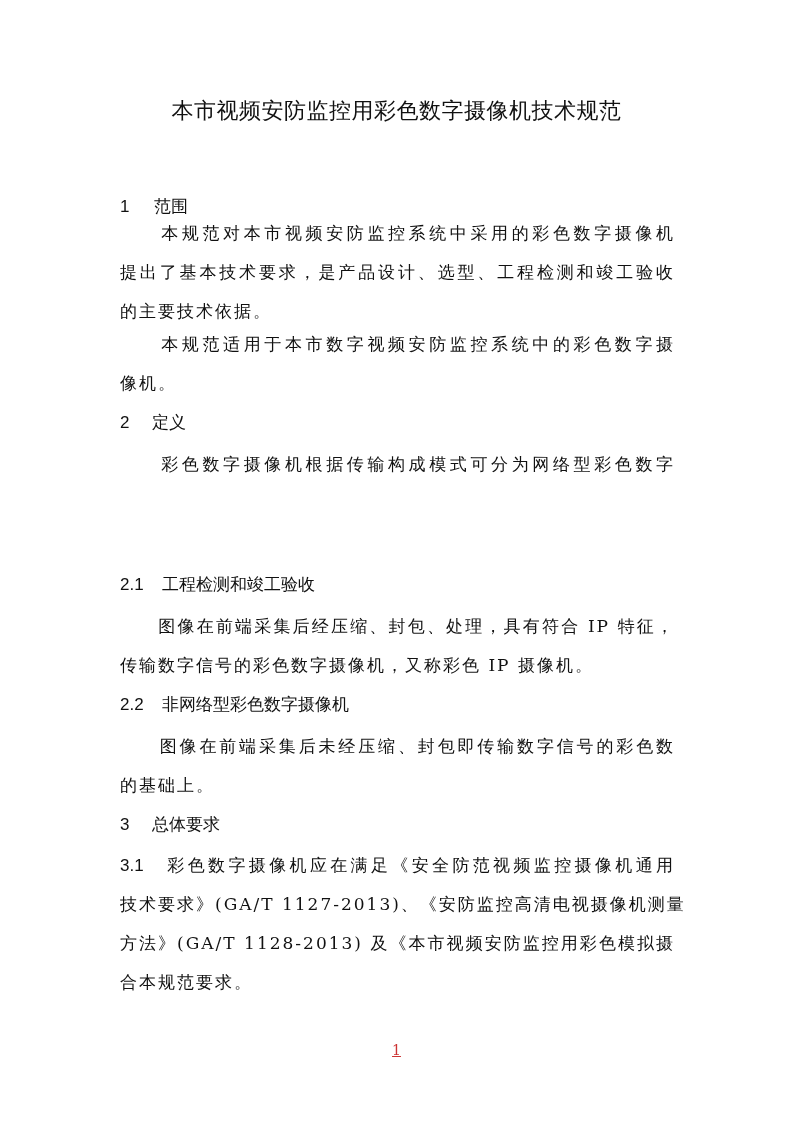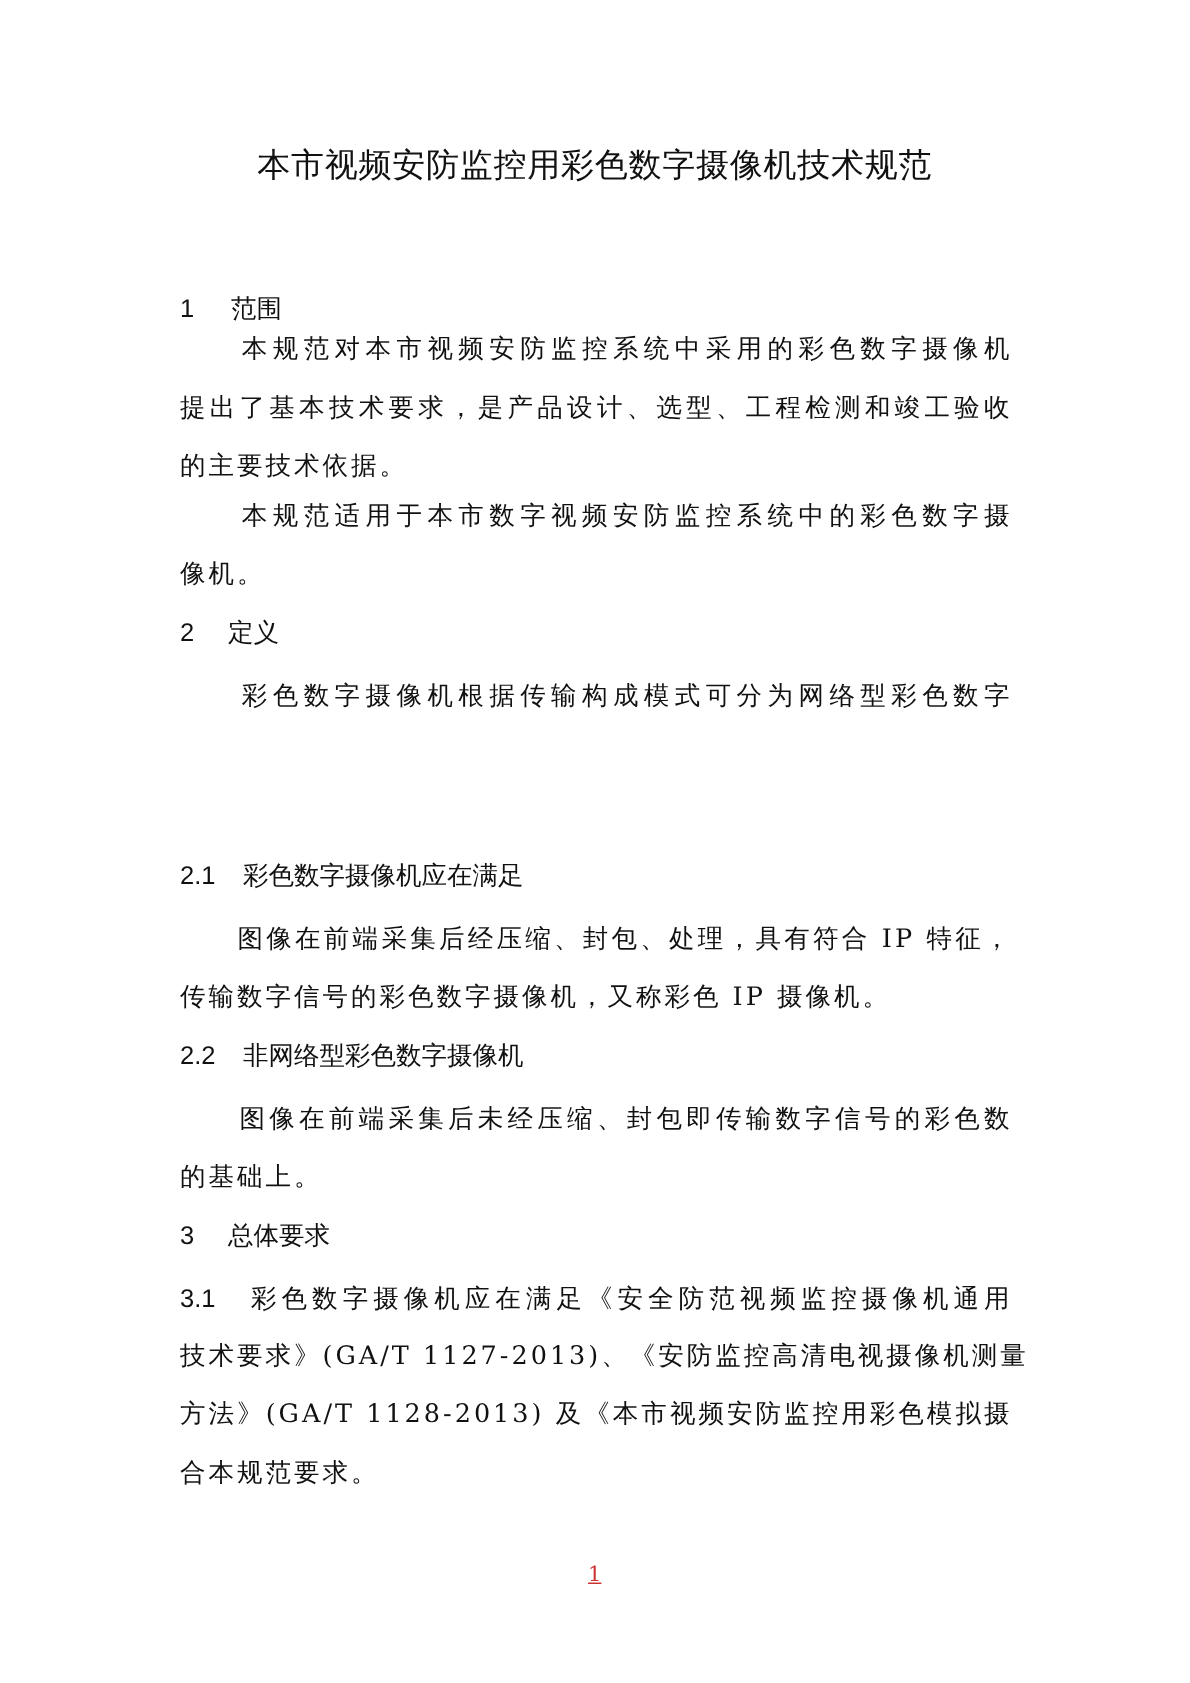--- a/index.html
+++ b/index.html
@@ -47,26 +47,26 @@
   <span class="line last">的主要技术依据。</span>
 </div>
 <div class="para" style="top:325px;">
   <span class="line">　　本规范适用于本市数字视频安防监控系统中的彩色数字摄</span>
   <span class="line last">像机。</span>
 </div>
 
 <div class="heading" style="top:410px;">
   <span class="num" style="width:32px;">2</span><span>定义</span>
 </div>
-<div class="para" style="top:445px;">
+<div class="para" style="top:445px;font-family:Liberation Serif, serif;">
   <span class="line">　　彩色数字摄像机根据传输构成模式可分为网络型彩色数字</span>
 </div>
 
 <div class="heading" style="top:572px;">
-  <span class="num" style="width:42px;">2.1</span><span>彩色数字摄像机应在满足</span>
+  <span class="num" style="width:42px;">2.1</span><span>工程检测和竣工验收</span>
 </div>
 <div class="para" style="top:607px;">
   <span class="line">　　图像在前端采集后经压缩、封包、处理，具有符合 IP 特征，</span>
   <span class="line last">传输数字信号的彩色数字摄像机，又称彩色 IP 摄像机。</span>
 </div>
 
 <div class="heading" style="top:692px;">
   <span class="num" style="width:42px;">2.2</span><span>非网络型彩色数字摄像机</span>
 </div>
 <div class="para" style="top:727px;">

